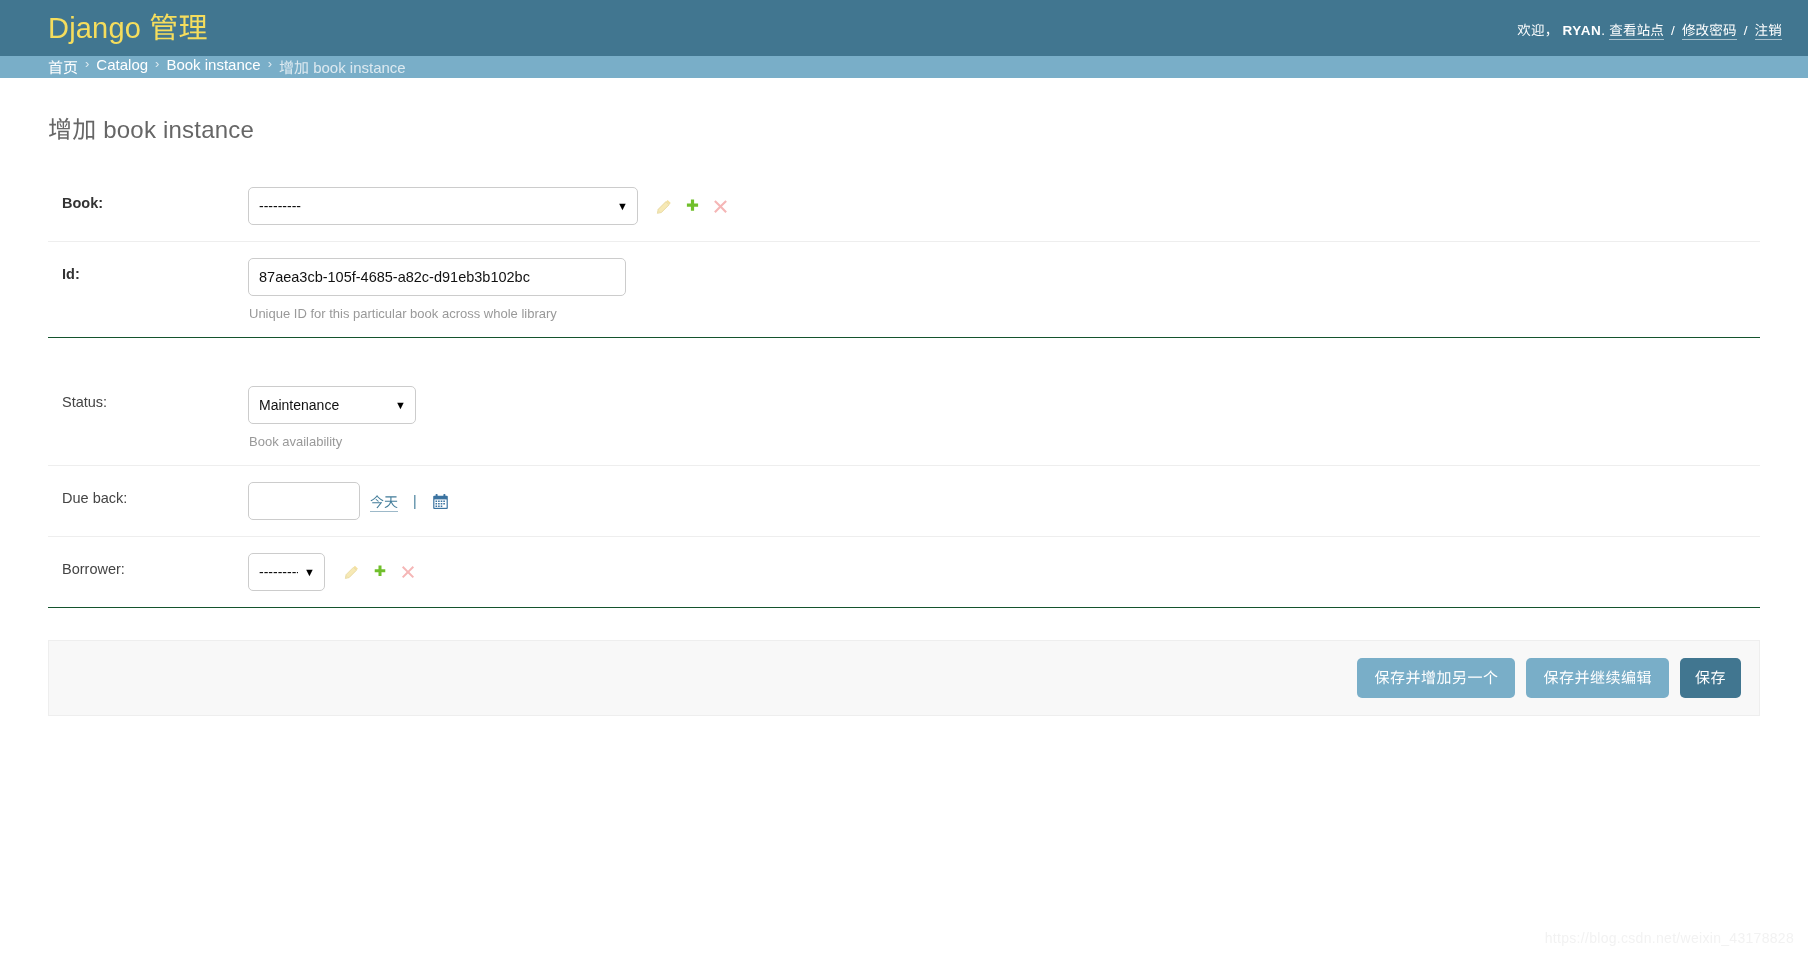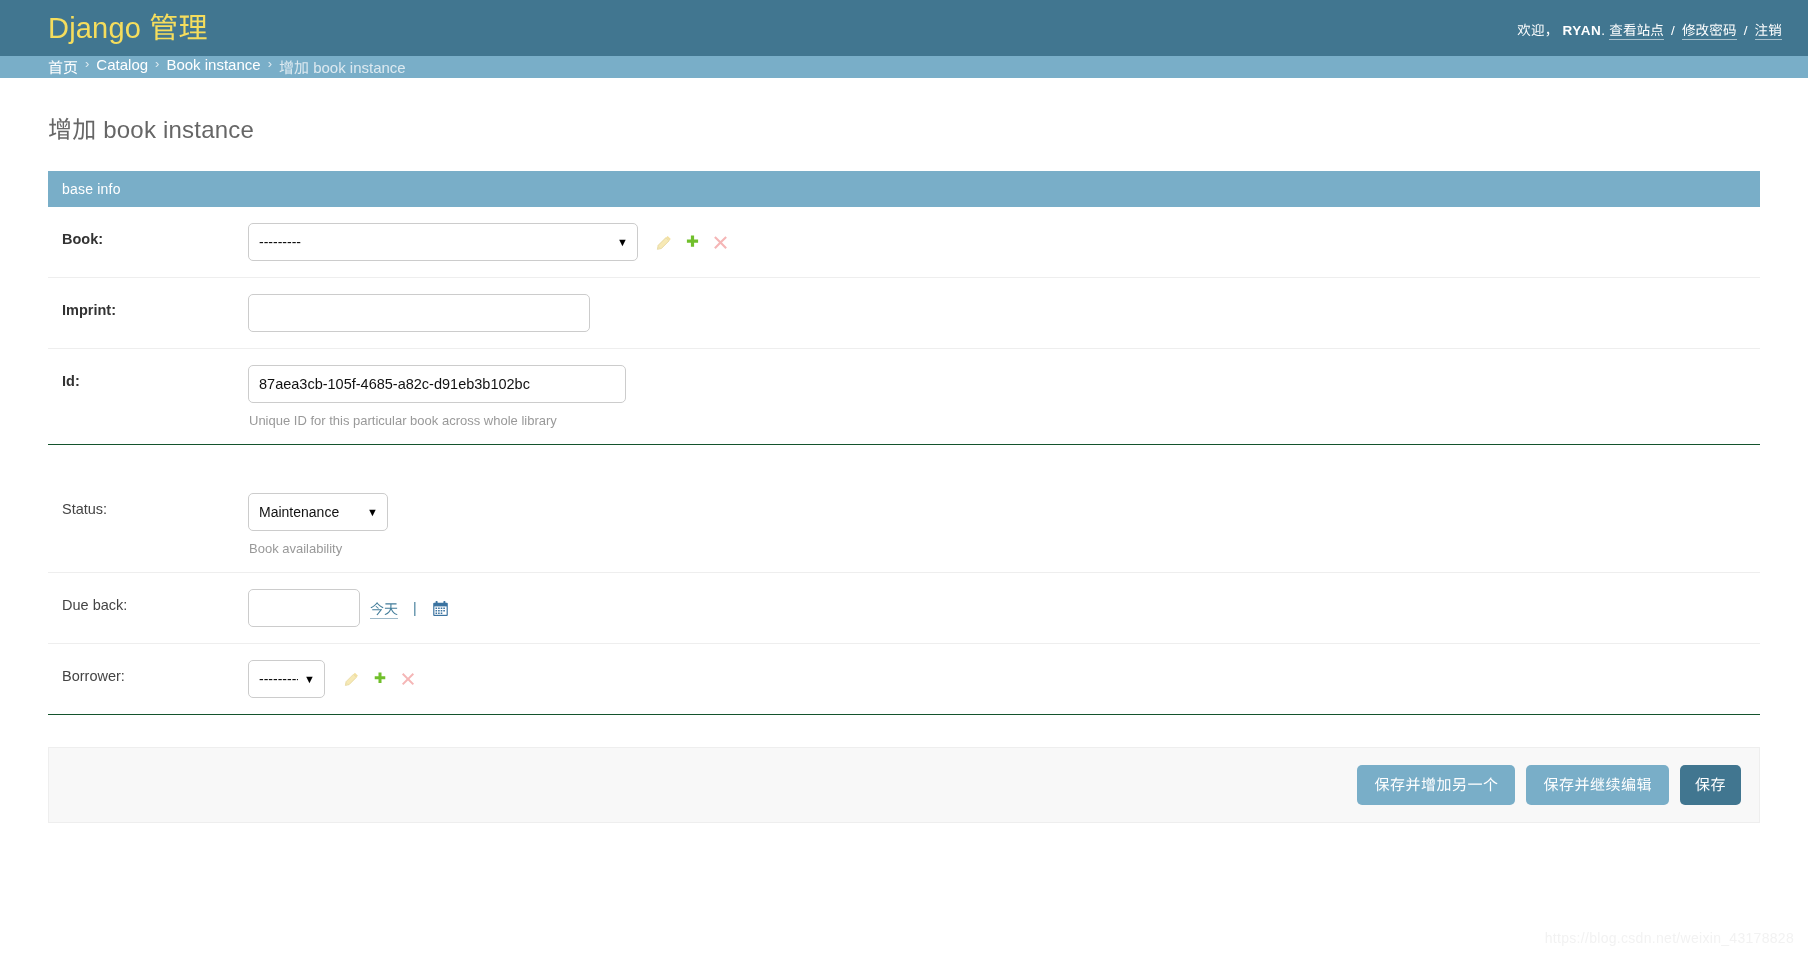--- a/index.html
+++ b/index.html
@@ -150,21 +150,21 @@
     position: absolute;
     right: 10px;
     top: 50%;
     transform: translateY(-50%);
     pointer-events: none;
     font-size: 11px;
     color: #000;
     line-height: 1;
   }
   .sel-book { width: 390px; }
-  .sel-status { width: 140px; }
+  .sel-status { width: 168px; }
   .sel-borrower { width: 77px; padding-right: 22px; }
 
   input.adm-text {
     font-family: "Liberation Sans", "DejaVu Sans", sans-serif;
     font-size: 14.5px;
     color: #111111;
     padding: 8px 10px;
     border: 1px solid #cccccc;
     border-radius: 5px;
     background: #ffffff;
@@ -283,21 +283,20 @@
     <span class="current">增加 book instance</span>
   </div>
 
   <div id="content">
 
     <h1 class="page-title">增加 book instance</h1>
 
     <form>
 
       <fieldset class="module">
-        <h2>base info</h2>
 
         <div class="form-row bold-label">
           <label>Book:</label>
           <div class="field-box">
             <div class="field-line">
               <span class="select-wrap">
                 <select class="adm-select sel-book">
                   <option>---------</option>
                 </select>
                 <span class="caret">▼</span>
@@ -318,28 +317,20 @@
                 <span class="icon-btn">
                   <svg width="17" height="17" viewBox="0 0 17 17" aria-hidden="true">
                     <path d="M3.6 2.2l4.9 4.9 4.9-4.9 1.5 1.5-4.9 4.9 4.9 4.9-1.5 1.5-4.9-4.9-4.9 4.9-1.5-1.5 4.9-4.9L2.1 3.7z" fill="#f5b6b6"></path>
                   </svg>
                 </span>
               </span>
             </div>
           </div>
         </div>
 
-        <div class="form-row bold-label">
-          <label>Imprint:</label>
-          <div class="field-box">
-            <div class="field-line">
-              <input type="text" class="adm-text in-imprint" value="" style="">
-            </div>
-          </div>
-        </div>
 
         <div class="form-row bold-label">
           <label>Id:</label>
           <div class="field-box">
             <div class="field-line">
               <input type="text" class="adm-text in-id" value="87aea3cb-105f-4685-a82c-d91eb3b102bc" style="">
             </div>
             <div class="help-text">Unique ID for this particular book across whole library</div>
           </div>
         </div>

